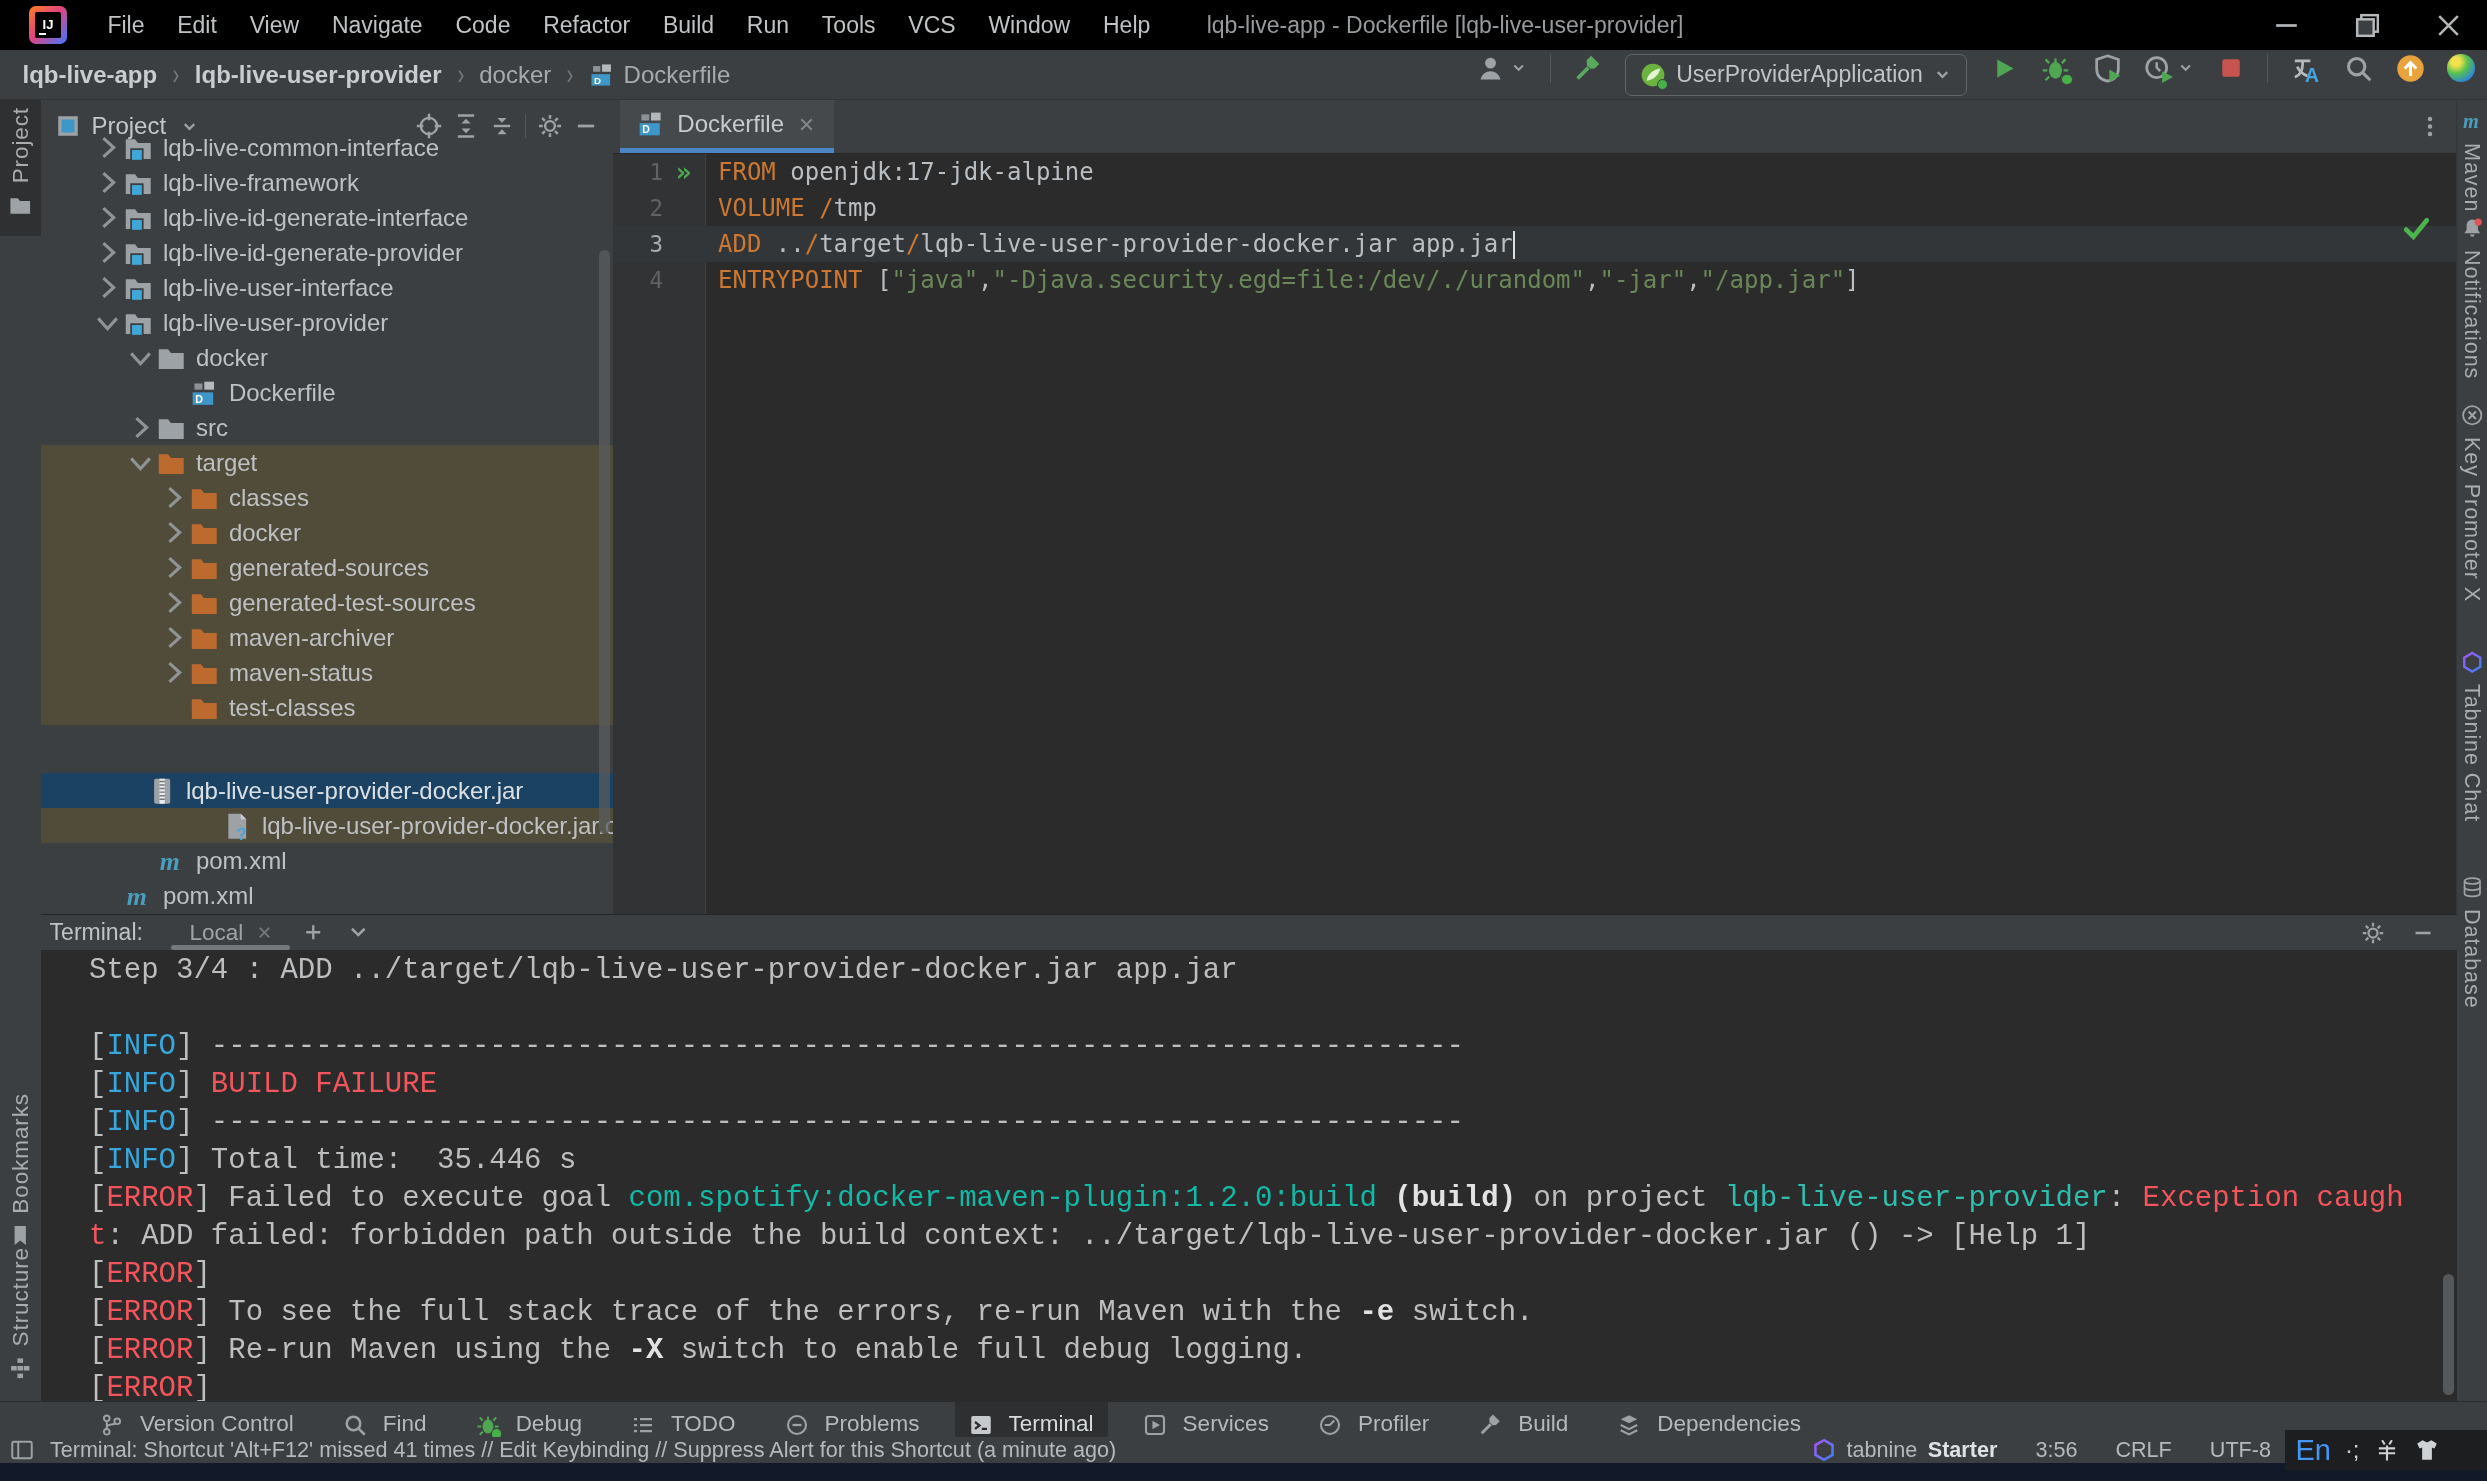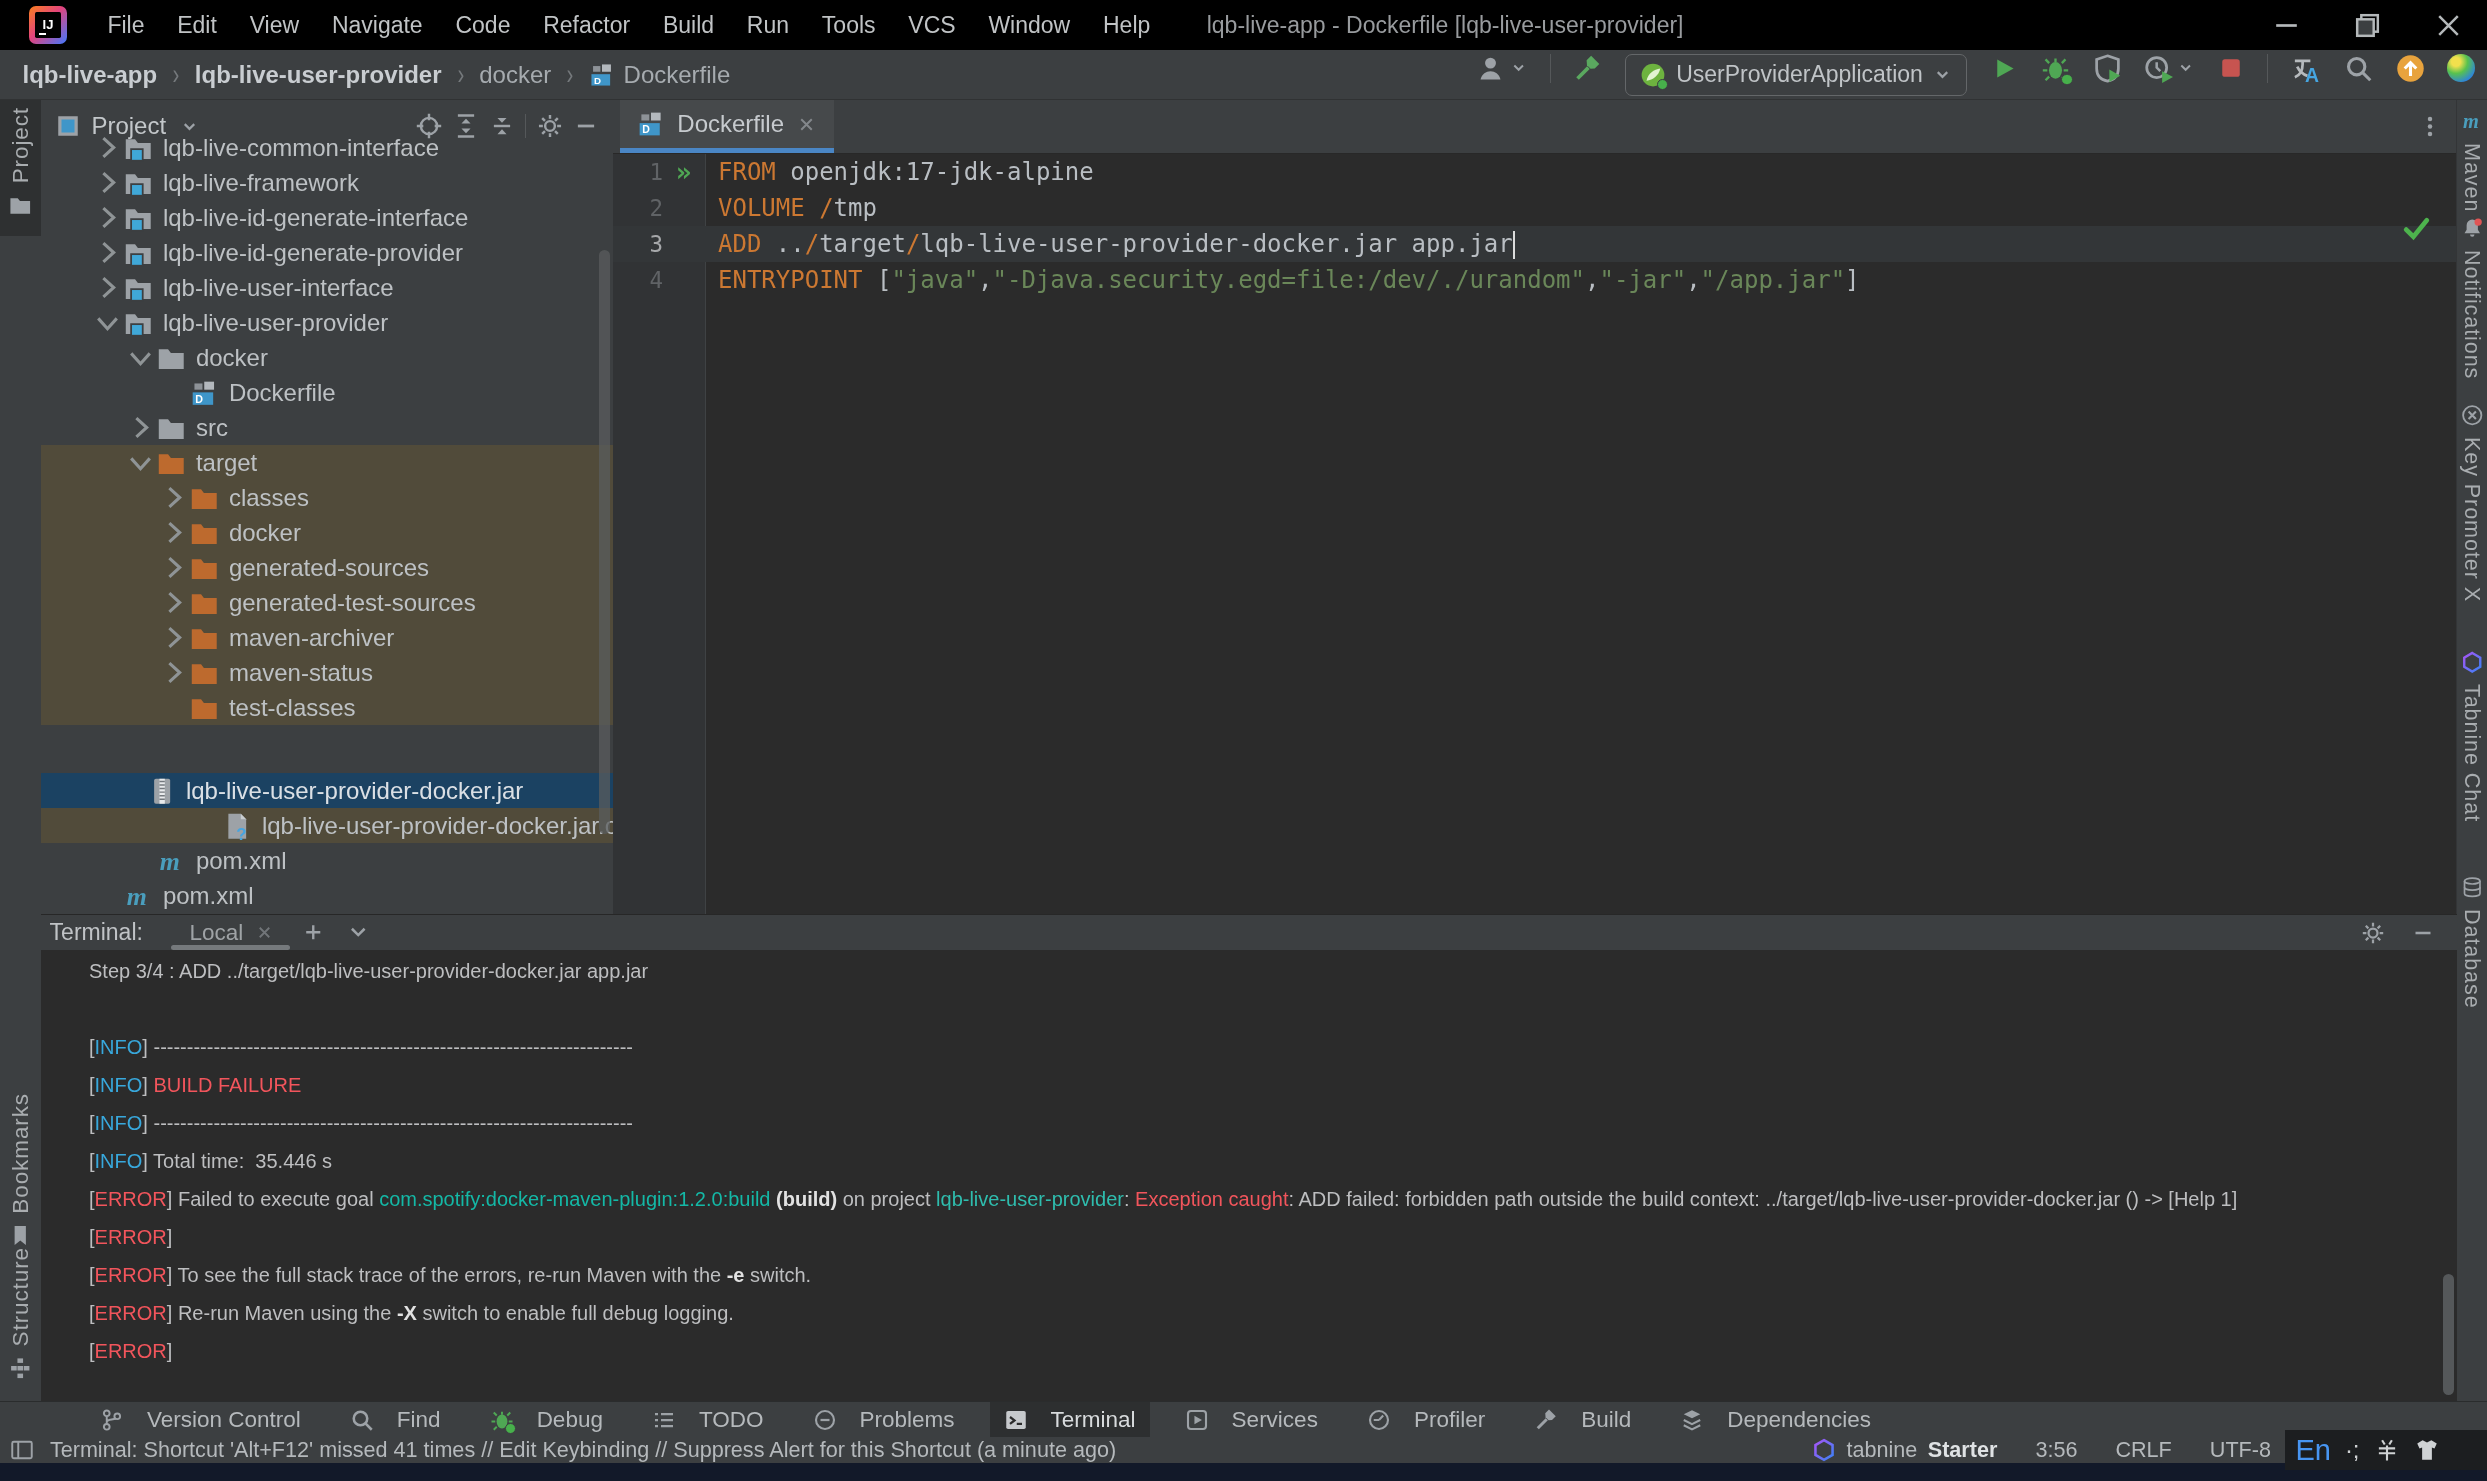--- a/index.html
+++ b/index.html
@@ -79,30 +79,30 @@
   #edit-check{position:absolute;right:24px;top:57px;width:33px;height:33px}
 
   
   #terminal{left:41px;top:914px;width:2416px;height:487px;background:#2b2b2b;border-top:0.9px solid #272727}
   #term-header{height:35px;background:#3c3f41;display:flex;align-items:center;padding:0 7px 0 8.6px;box-sizing:border-box}
   #term-label{font-size:23px;color:#c0c3c6;margin-right:38px}
   .term-tab{position:relative;height:35px;display:flex;align-items:center;gap:12px;padding:0 8.6px;font-size:22.5px;color:#9fa3a6}
   .term-tab .bar{position:absolute;left:-10.4px;right:-7px;bottom:0;height:5.2px;border-radius:2.6px;background:#75797c}
   #term-acts{display:flex;align-items:center;gap:22.5px;margin-left:19px}
   #term-right{margin-left:auto;display:flex;align-items:center;gap:26px;padding-right:15.5px}
-  #tbody{padding:1.7px 0 0 48px;font-family:Liberation Sans, sans-serif;font-size:20px;line-height:38px;color:#bdbec0}
+  #tbody{padding:1.7px 0 0 48px;font-family:Liberation Mono, monospace;font-size:29px;line-height:38px;color:#bdbec0}
   .tline{white-space:pre-wrap;word-break:break-all;width:2342px}
   .t-info{color:#38a8dc}.t-err{color:#f2555c}.t-grn{color:#14b8a6}.t-teal{color:#2fbdae}
   .t-b{color:#e2e2e2;font-weight:bold}.t-fg{color:#bdbec0}
   #term-scroll{position:absolute;right:2.6px;bottom:7px;width:11.2px;height:121px;border-radius:6px;background:#55585a}
 
   
   #btoolbar{left:0;top:1401px;width:2487px;height:36px;border-top:0.9px solid #2a2c2d;display:flex;align-items:stretch;
             gap:21px;padding-left:86px;box-sizing:border-box;font-size:22.5px;color:#b5b9bc;background:#3c3f41}
-  .btab{display:flex;align-items:center;gap:23px;padding:0 14px;cursor:default}
+  .btab{display:flex;align-items:flex-end;gap:16px;padding:0 14px;cursor:default}
   .btab.active{background:#2d2f30;color:#d8dbdd}
 
   
   #statusbar{left:0;top:1437px;width:2487px;height:26px;display:flex;align-items:center;gap:15.5px;font-size:21.6px;
              color:#b5b9bc;padding:0 0 0 10.4px;box-sizing:border-box;background:#3c3f41}
   #sb-right{margin-left:auto;display:flex;align-items:center;gap:38px;margin-right:216px}
   #tabnine-chip{display:flex;align-items:center;gap:10.4px}
   #tabnine-chip b{color:#dfe2e4}
   #ime{position:absolute;right:0;top:1430px;width:202px;height:40px;background:#1c1e20;display:flex;
        align-items:center;gap:14px;padding:0 10.4px;box-sizing:border-box;z-index:5}

